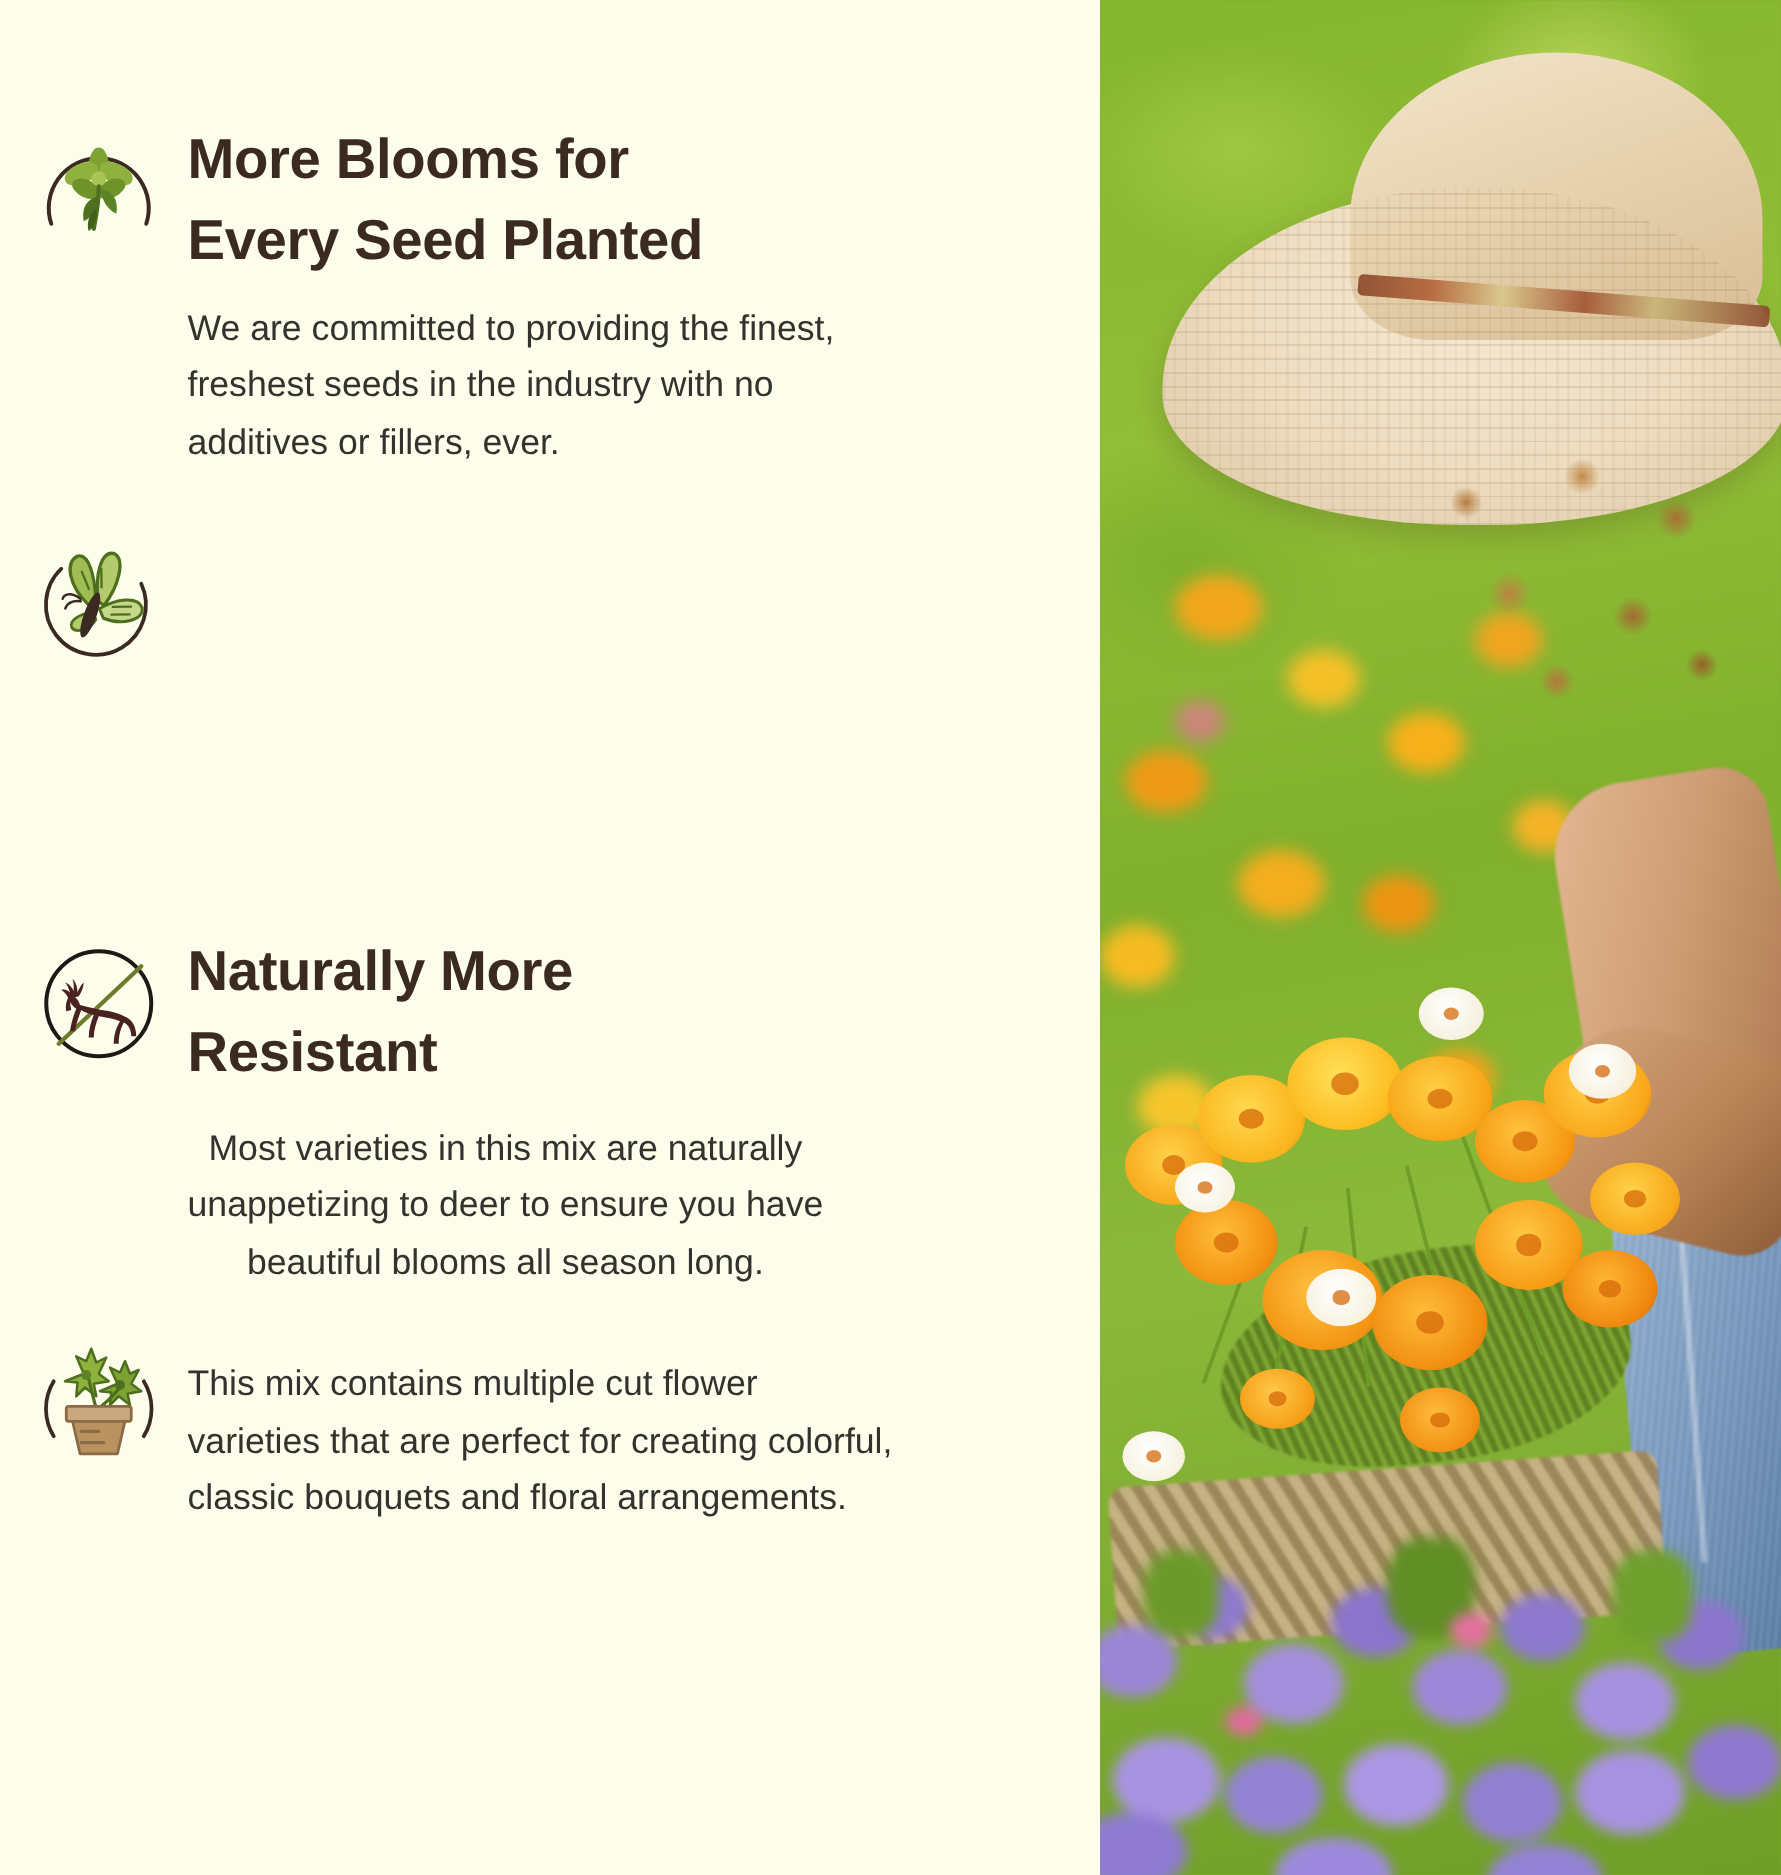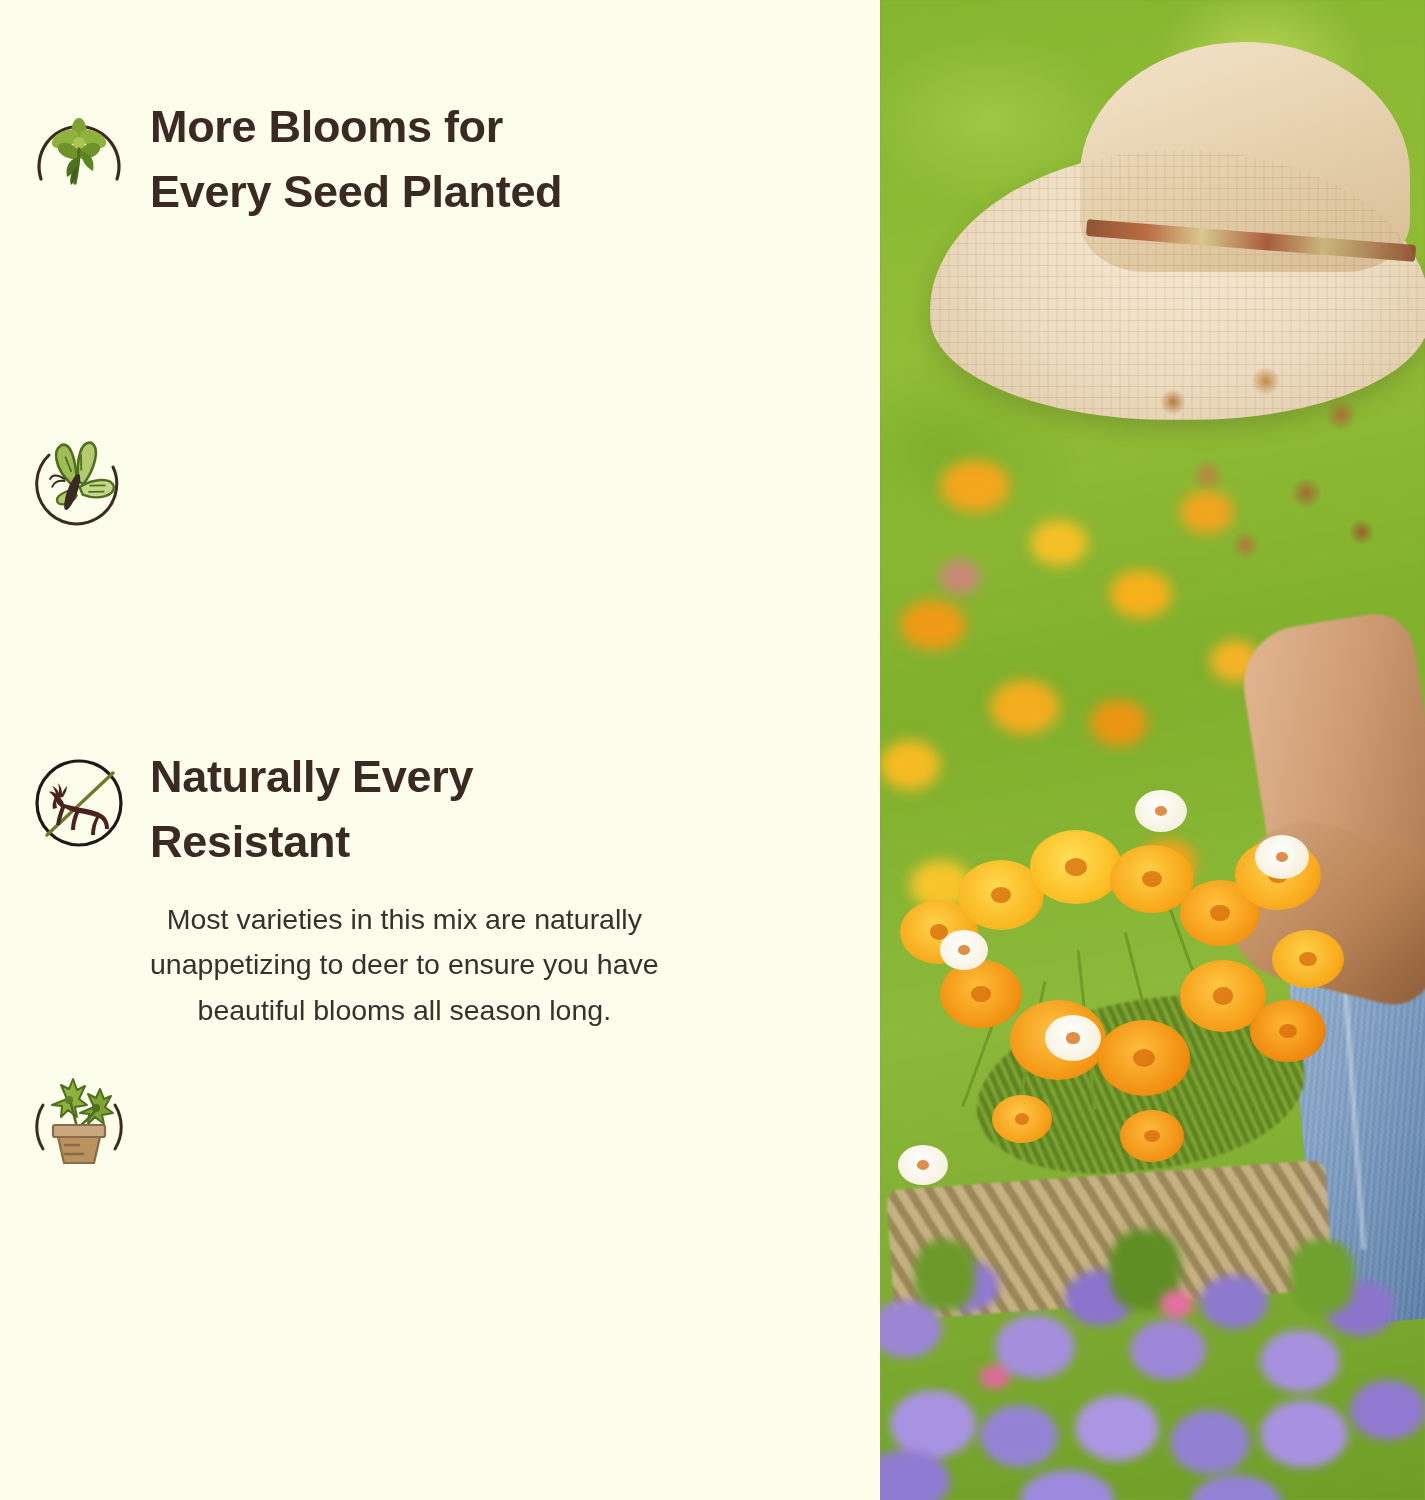--- a/index.html
+++ b/index.html
@@ -283,20 +283,23 @@
             <path d="M52 48 C52 62 50 72 48 82" stroke="#4e6f1e" stroke-width="3.4" fill="none" stroke-linecap="round"></path>
             <path d="M52 56 C42 58 38 66 40 76 C48 72 52 64 52 56 Z" fill="#4e7020"></path>
             <path d="M54 50 C64 52 68 60 66 70 C58 66 54 58 54 50 Z" fill="#5c8326"></path>
             <path d="M50 66 C44 70 42 78 44 84 C49 80 51 72 50 66 Z" fill="#41601a"></path>
           </g>
         </svg>
       </div>
       <div class="feature-text">
         <div class="feature-title">More Blooms for
 Every Seed Planted</div>
+        <div class="feature-body">We are committed to providing the finest,
+freshest seeds in the industry with no
+additives or fillers, ever.</div>
       </div>
     </div>
 
     <div class="feature feature-2 f2">
       <div class="icon-wrap">
         <svg class="icon-svg" width="104" height="104" viewBox="0 0 104 104" aria-hidden="true">
           <path d="M22 24 A40 40 0 1 0 86 36" fill="none" stroke="#3b2a21" stroke-width="3" stroke-linecap="round"></path>
           <g transform="rotate(-8 52 52)">
             <path d="M44 52 C30 34 30 16 40 12 C50 10 52 30 50 50 Z" fill="#9fbc55" stroke="#4e6f1e" stroke-width="2.6" stroke-linejoin="round"></path>
             <path d="M52 50 C52 28 60 10 70 14 C78 20 70 40 56 54 Z" fill="#b3cb6d" stroke="#4e6f1e" stroke-width="2.6" stroke-linejoin="round"></path>
@@ -318,21 +321,21 @@
           <circle cx="52" cy="52" r="42" fill="none" stroke="#1d1a16" stroke-width="3.2"></circle>
           <line x1="20" y1="84" x2="86" y2="22" stroke="#6e7a2c" stroke-width="3.4" stroke-linecap="round"></line>
           <g fill="#4a2220">
             <path d="M28 48 C26 44 24 42 22 41 C24 40 27 41 29 43 C28 40 27 37 25 35 C28 36 31 39 32 42 C32 38 32 35 31 32 C34 35 35 39 35 43 C36 40 38 37 40 35 C40 39 38 43 36 46 Z"></path>
             <path d="M30 45 C33 46 36 49 37 53 C42 54 48 56 54 57 C62 58 70 60 76 64 C80 67 82 72 82 78 L78 78 C78 73 76 69 72 67 C69 73 68 78 68 84 L64 84 C64 77 66 71 69 66 C64 64 58 63 52 62 C50 67 48 73 48 79 L44 79 C44 72 46 66 48 61 C44 60 41 59 38 57 C36 62 34 68 33 74 L29 74 C30 67 32 61 34 56 C31 54 29 51 28 48 Z"></path>
             <path d="M28 46 C26 50 25 54 26 58 L30 57 C29 53 29 49 30 46 Z"></path>
           </g>
         </svg>
       </div>
       <div class="feature-text">
-        <div class="feature-title">Naturally Every
+        <div class="feature-title">Naturally More
 Resistant</div>
         <div class="feature-body">Most varieties in this mix are naturally
 unappetizing to deer to ensure you have
 beautiful blooms all season long.</div>
       </div>
     </div>
 
     <div class="feature feature-4 f4">
       <div class="icon-wrap">
         <svg class="icon-svg" width="104" height="104" viewBox="0 0 104 104" aria-hidden="true">
@@ -350,20 +353,23 @@
             <path d="M44 34 C46 44 48 50 50 58" stroke="#4e6f1e" stroke-width="2.6" fill="none"></path>
             <path d="M68 42 C62 50 56 54 52 58" stroke="#4e6f1e" stroke-width="2.6" fill="none"></path>
             <rect x="26" y="56" width="52" height="12" rx="2" fill="#c8a97f" stroke="#8a6b45" stroke-width="2.2"></rect>
             <path d="M31 68 L73 68 L67 94 L37 94 Z" fill="#b9925f" stroke="#8a6b45" stroke-width="2.2" stroke-linejoin="round"></path>
             <line x1="38" y1="76" x2="52" y2="76" stroke="#8a6b45" stroke-width="2.6" stroke-linecap="round"></line>
             <line x1="38" y1="85" x2="56" y2="85" stroke="#8a6b45" stroke-width="2.6" stroke-linecap="round"></line>
           </g>
         </svg>
       </div>
       <div class="feature-text">
+        <div class="feature-body">This mix contains multiple cut flower
+varieties that are perfect for creating colorful,
+classic bouquets and floral arrangements.</div>
       </div>
     </div>
 
   </div>
 
   <div class="photo-col">
     <div class="photo">
 
       <div class="bg-grass"></div>
 

